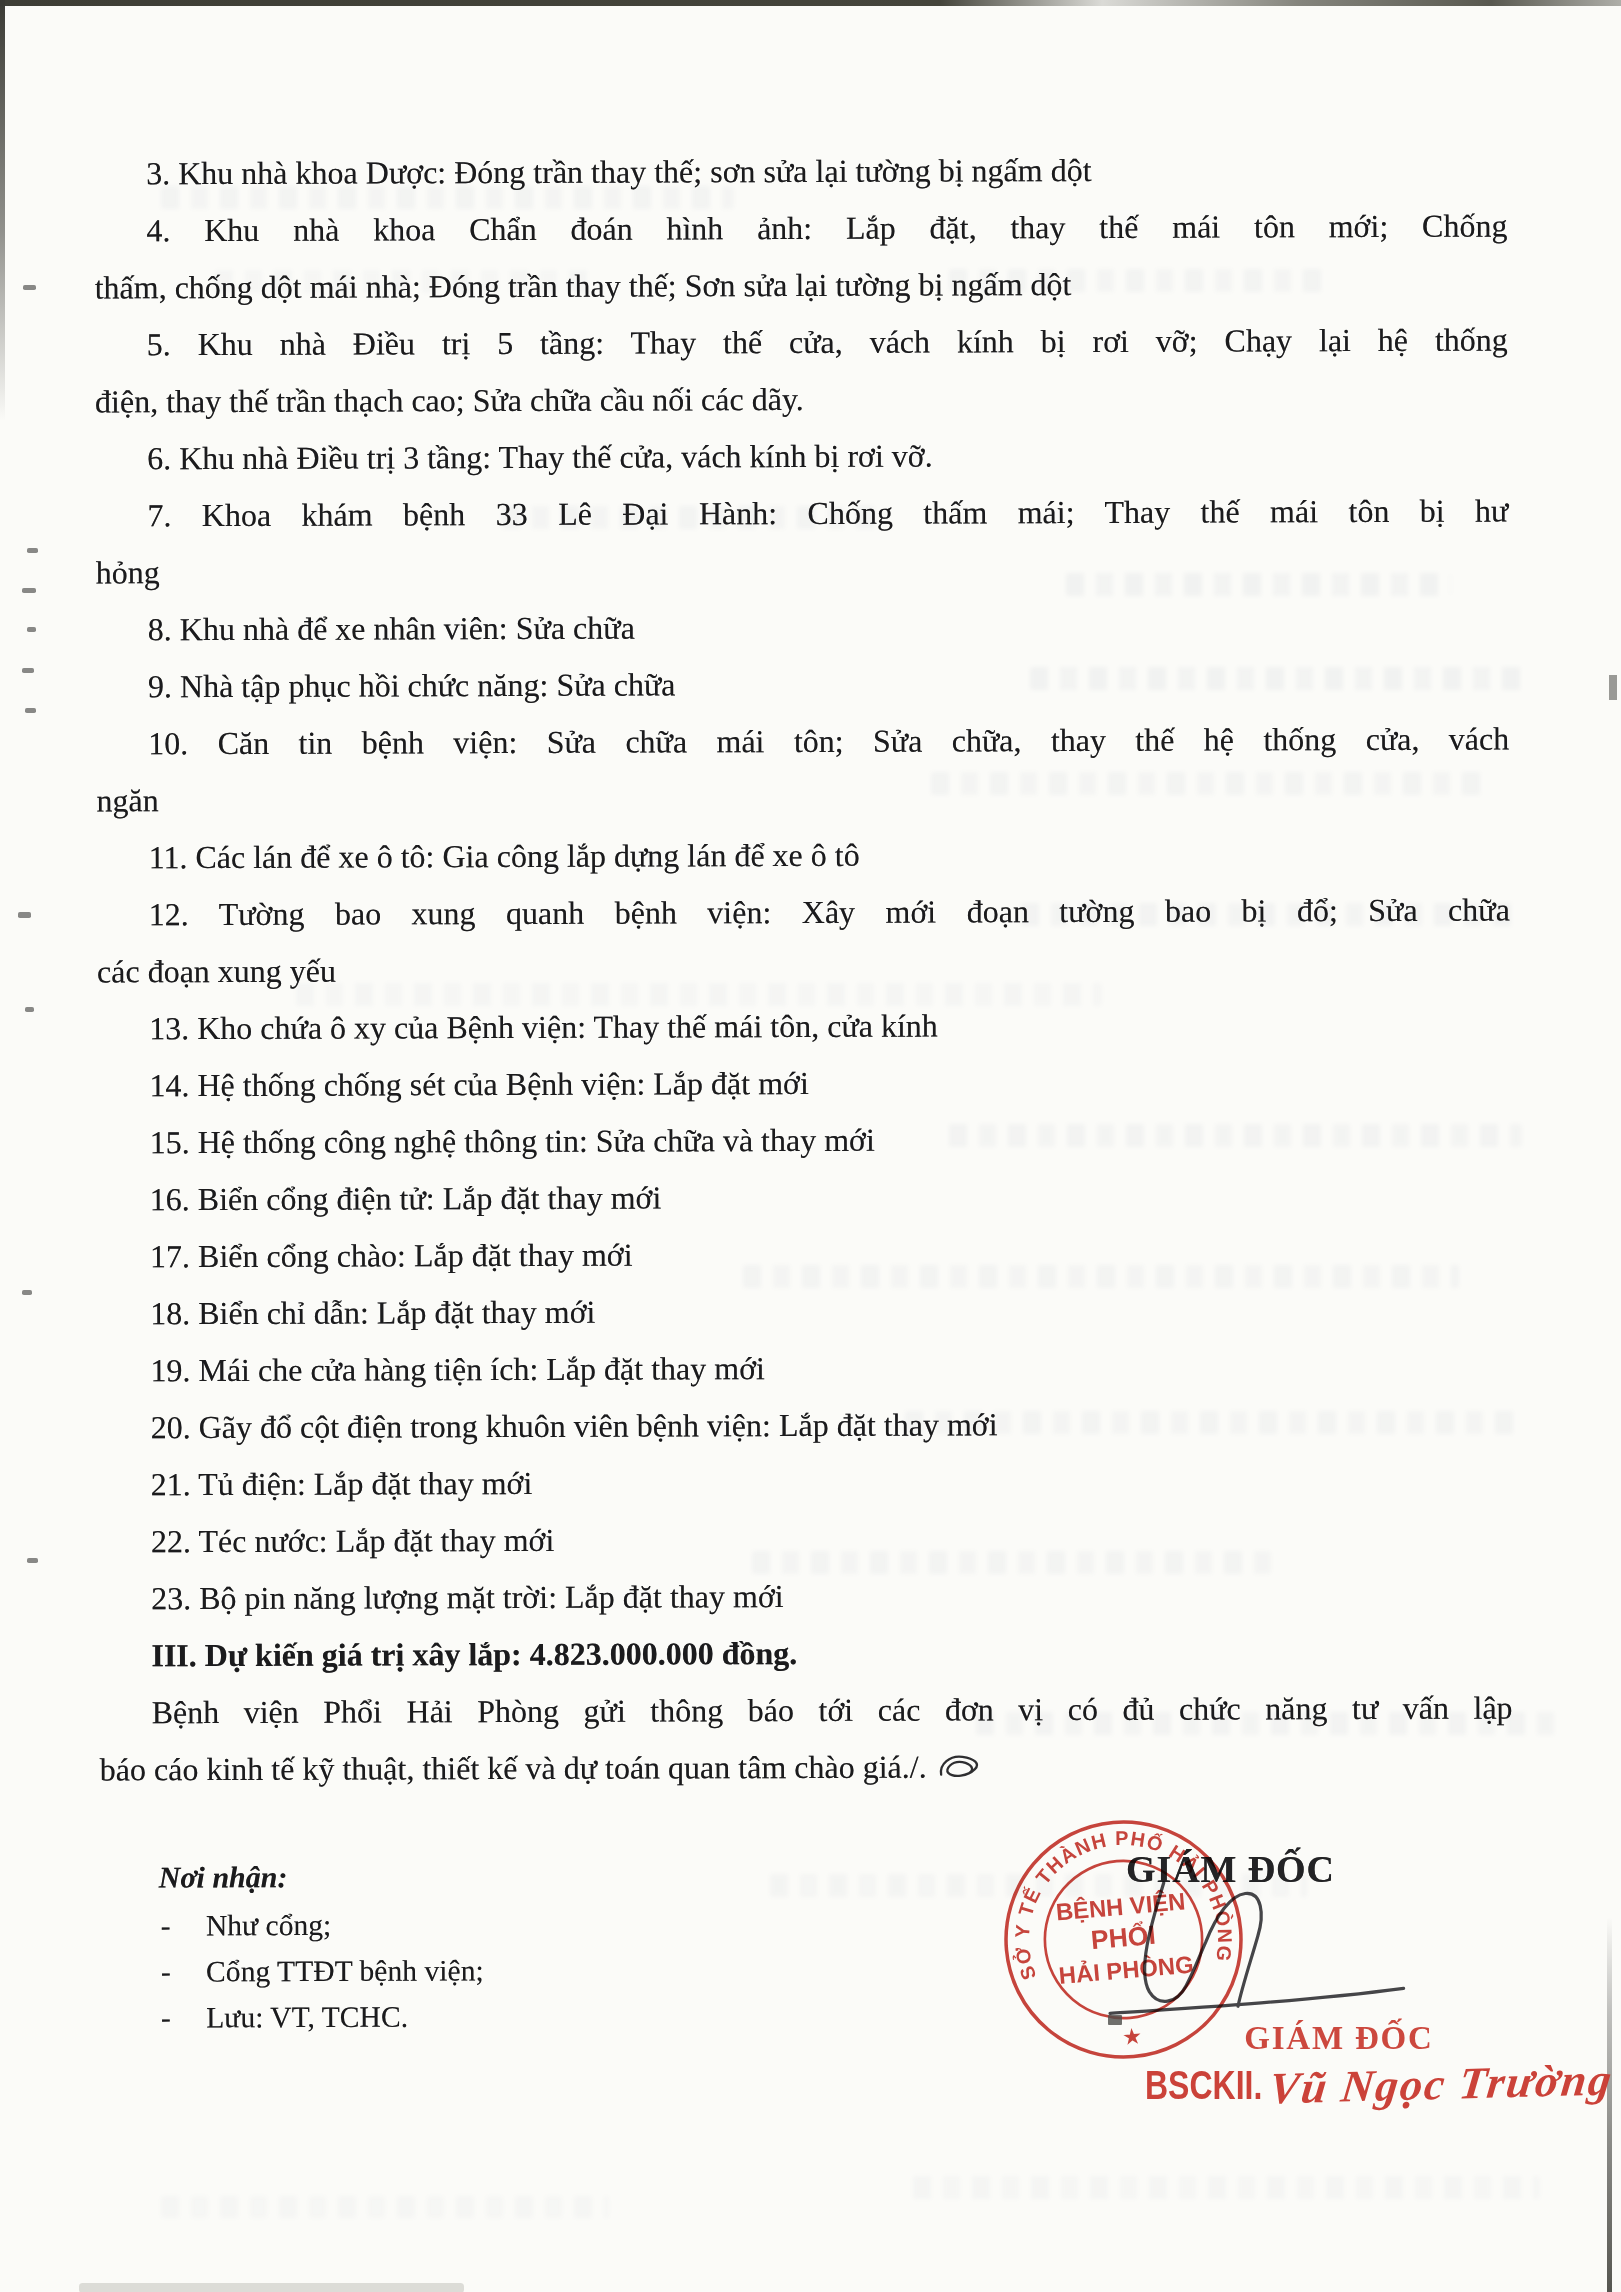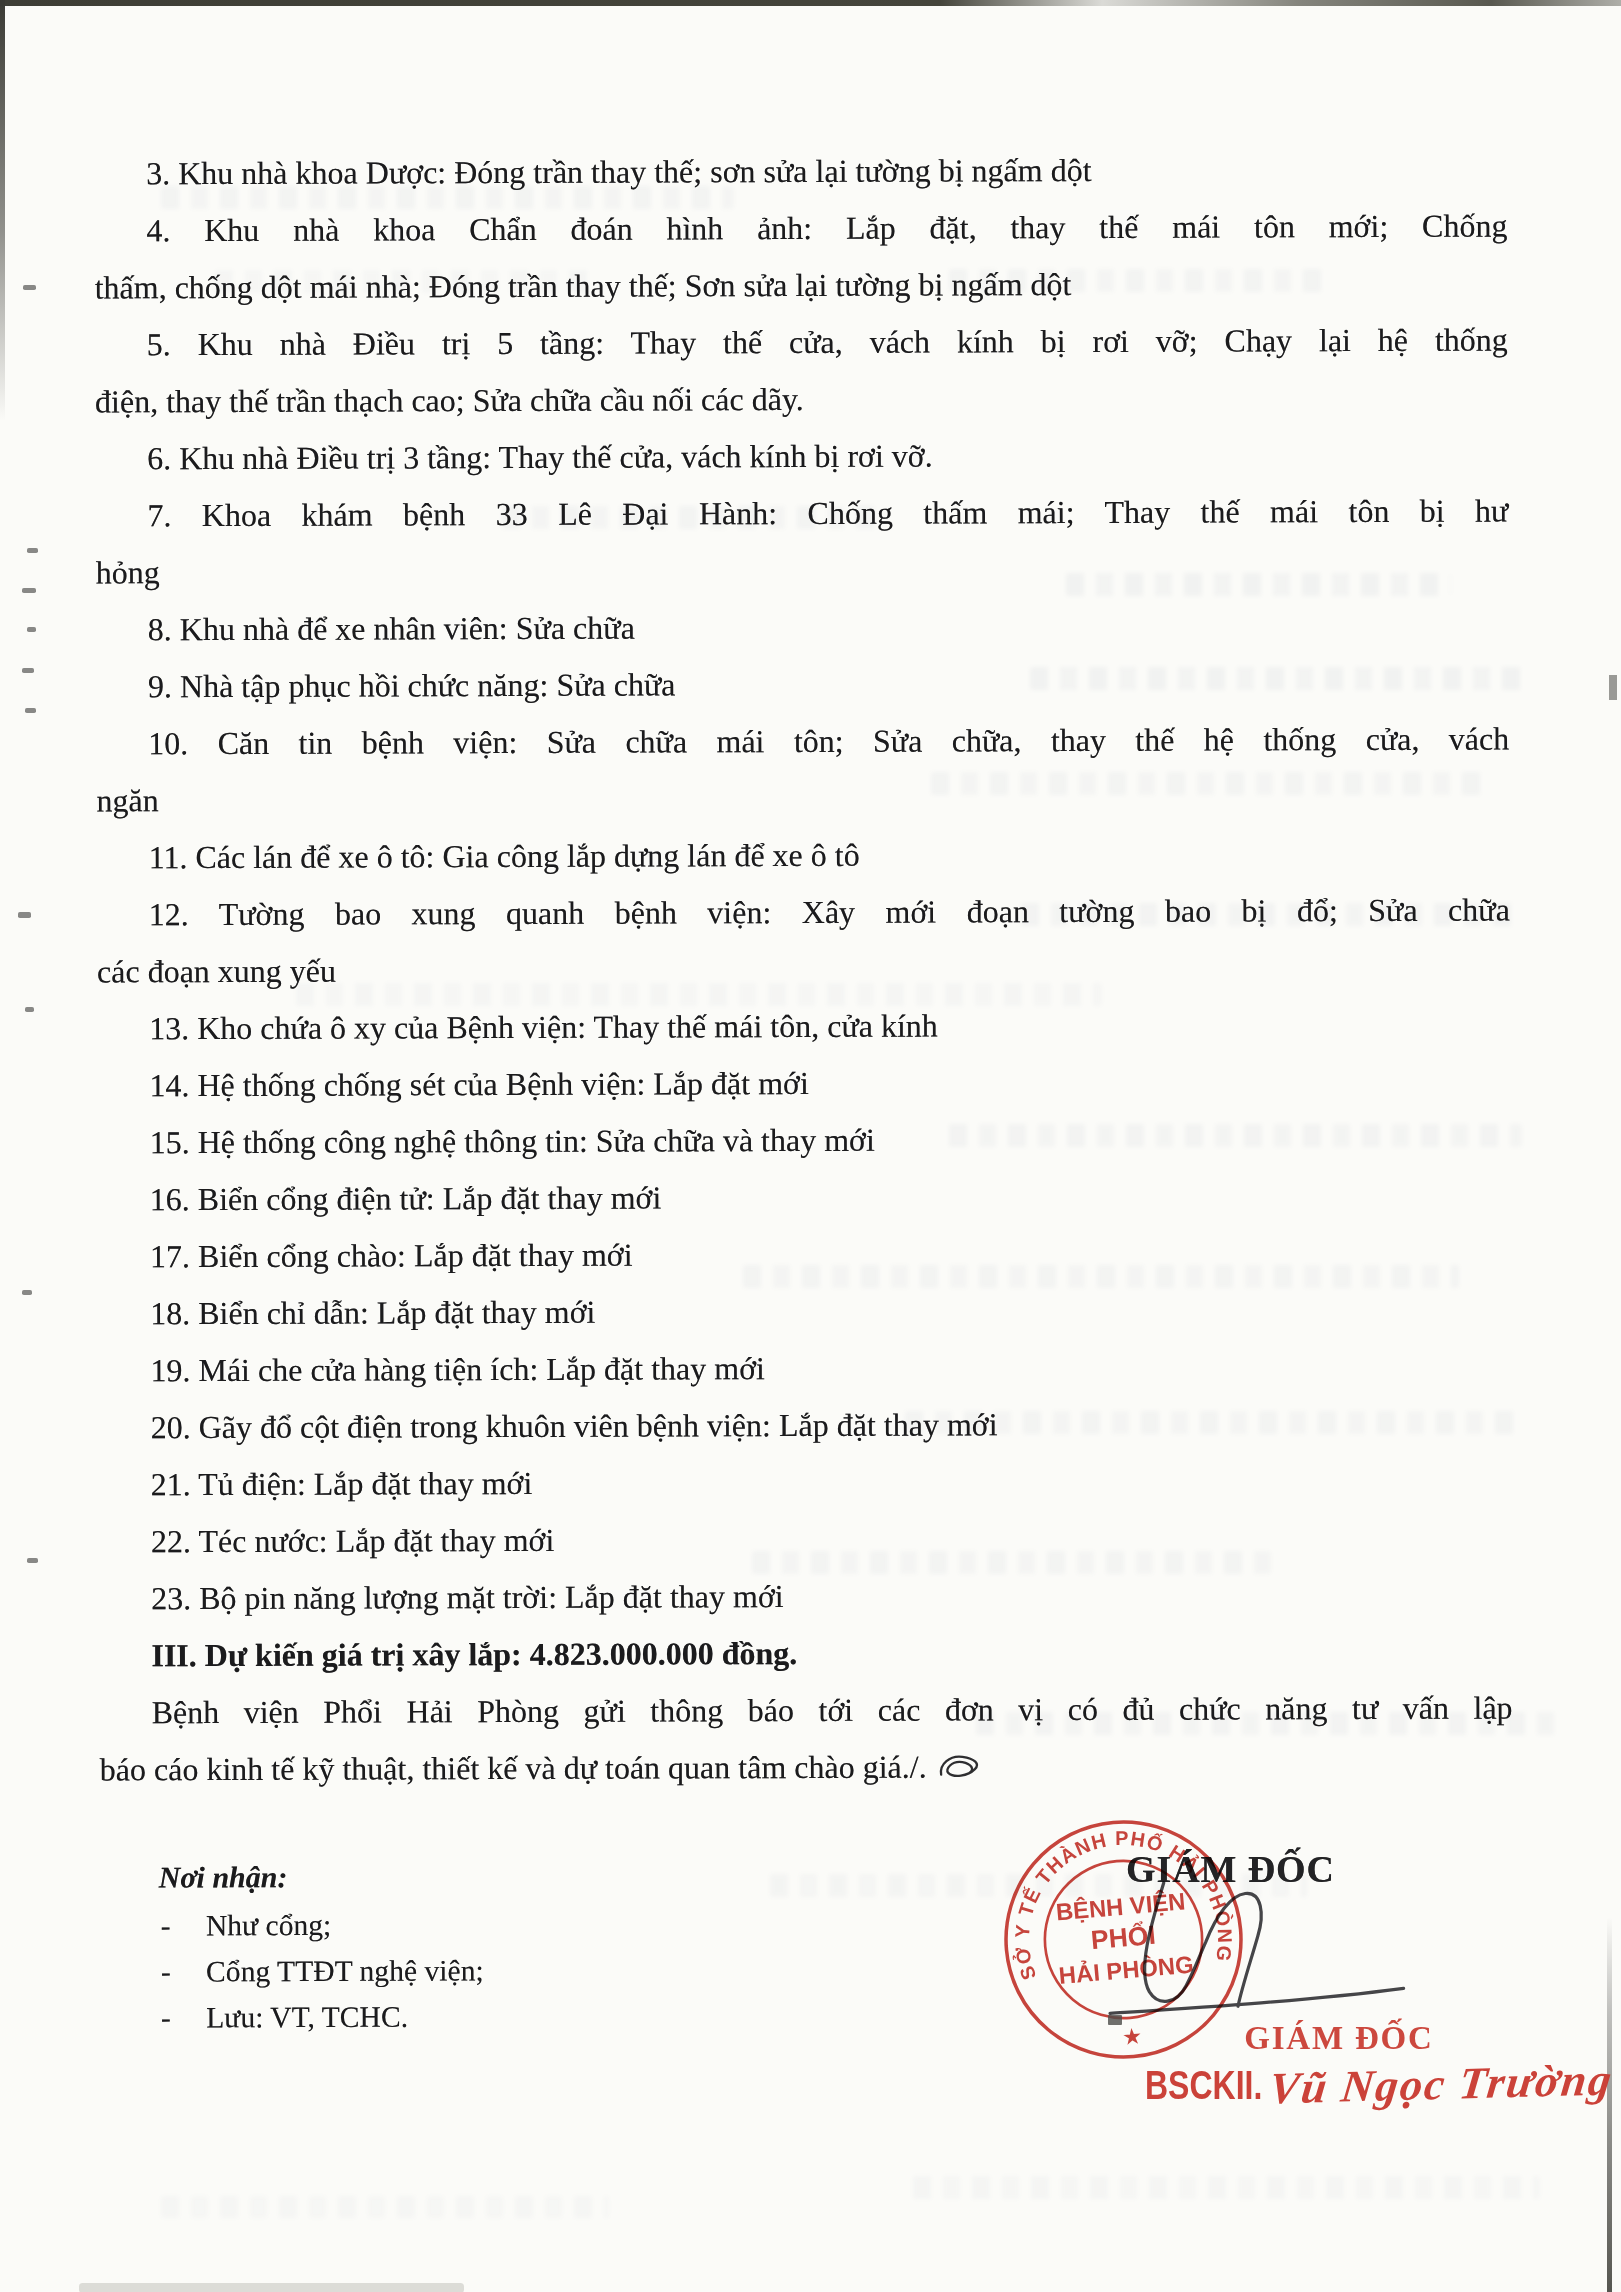--- a/index.html
+++ b/index.html
@@ -129,21 +129,21 @@
       <div class="dline ind just">Bệnh viện Phổi Hải Phòng gửi thông báo tới các đơn vị có đủ chức năng tư vấn lập</div>
       <div class="dline">báo cáo kinh tế kỹ thuật, thiết kế và dự toán quan tâm chào giá./.<svg class="paraph" viewBox="0 0 54 36" width="48" height="32" style="display: inline-block;">
     <path d="M 6 26 C 4 14 16 4 30 6 C 44 8 50 14 44 20 C 36 28 20 30 14 24 C 10 20 18 10 30 12 C 40 14 44 20 38 24" stroke="#2e2e30" stroke-width="2.6" fill="none" stroke-linecap="round"></path>
   </svg></div>
     </div>
 
   <div class="recipients">
     <div class="rec-head">Nơi nhận:</div>
     <div id="rec-items">
         <div class="rec-item"><span class="dash">-</span><span>Như cổng;</span></div>
-        <div class="rec-item"><span class="dash">-</span><span>Cổng TTĐT nghệ viện;</span></div>
+        <div class="rec-item"><span class="dash">-</span><span>Cổng TTĐT bệnh viện;</span></div>
         <div class="rec-item"><span class="dash">-</span><span>Lưu: VT, TCHC.</span></div>
       </div>
   </div>
 
   <div class="sig-title">GIÁM ĐỐC</div>
 
   <svg class="stamp" viewBox="0 0 300 300" width="265" height="265">
     <g fill="none" stroke="#c5372e">
       <circle cx="150" cy="150" r="133" stroke-width="4"></circle>
       <circle cx="150" cy="150" r="89" stroke-width="3"></circle>

